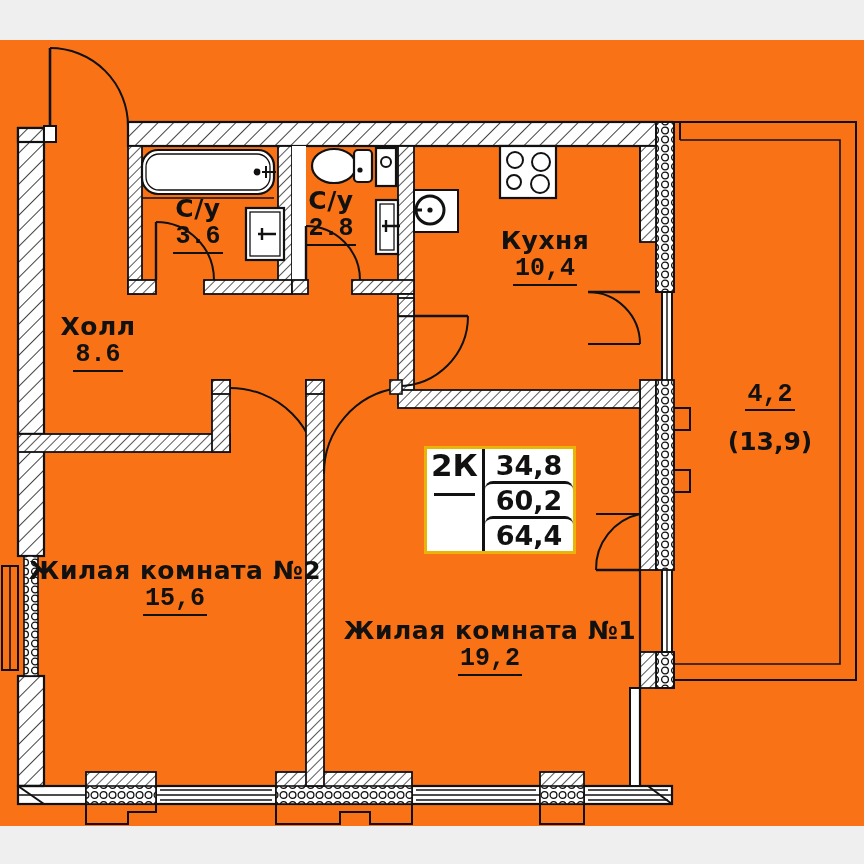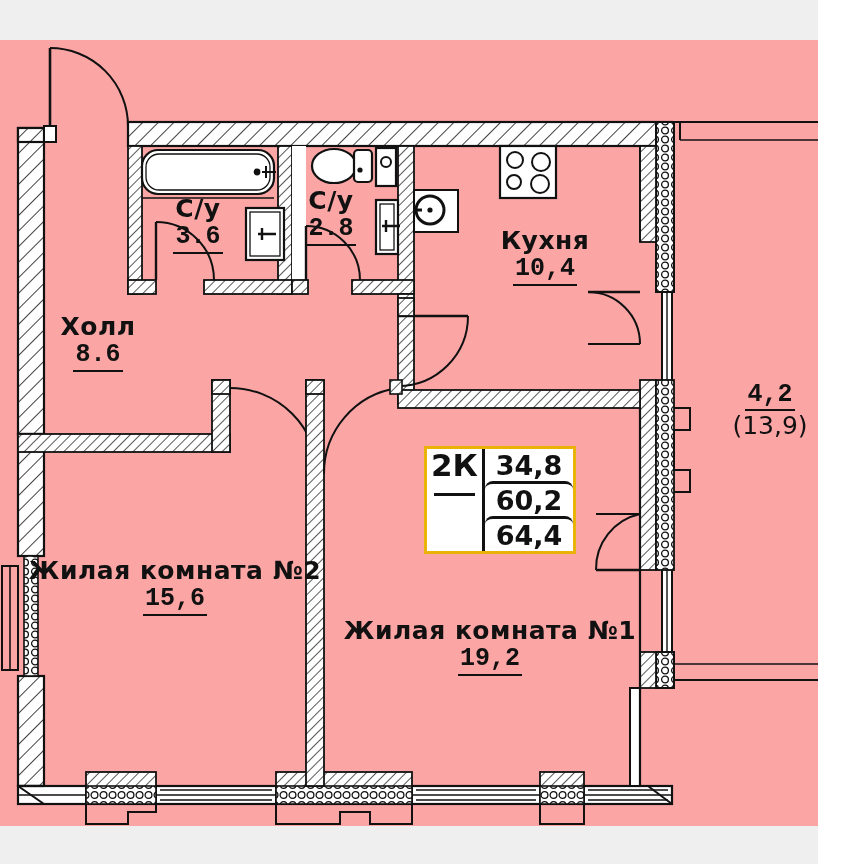--- a/index.html
+++ b/index.html
@@ -2,26 +2,25 @@
 <html><head>
 <meta charset="utf-8">
 <style>
   html, body {
     margin: 0;
     padding: 0;
     background: #ffffff;
   }
   #page {
     position: relative;
-    width: 784px;
+    width: 864px;
     height: 864px;
-    background: #fca5a5;
+    background: #f97316;
     font-family: "DejaVu Sans", sans-serif;
     overflow: hidden;
-    padding-left: 34px;
   }
   .band {
     position: absolute;
     left: 0;
     width: 864px;
     background: #efefef;
   }
   #band-top { top: 0; height: 40px; }
   #band-bottom { top: 826px; height: 38px; }
 
@@ -49,22 +48,22 @@
   .lbl .ar {
     display: inline-block;
     font-weight: 700;
     border-bottom: 2.5px solid #111111;
     padding: 0 2px 1px 2px;
     margin-top: 2px;
     font-family: Liberation Mono, monospace;
   }
   .lbl .ar2 {
     display: block;
-    font-weight: 400;
-    margin-top: 2px;
+    font-weight: 700;
+    margin-top: 18px;
   }
 
   
   #label-bath1 { left: 150px; top: 196px; width: 96px; font-size: 25px; }
   #label-bath2 { left: 288px; top: 188px; width: 86px; font-size: 25px; }
   #label-kitchen { left: 460px; top: 228px; width: 170px; font-size: 25px; }
   #label-hall { left: 28px; top: 314px; width: 140px; font-size: 25px; }
   #label-terrace { left: 690px; top: 380px; width: 160px; font-size: 25px; }
   #label-room2 { left: 10px; top: 558px; width: 330px; font-size: 25px; }
   #label-room1 { left: 330px; top: 618px; width: 320px; font-size: 25px; }

